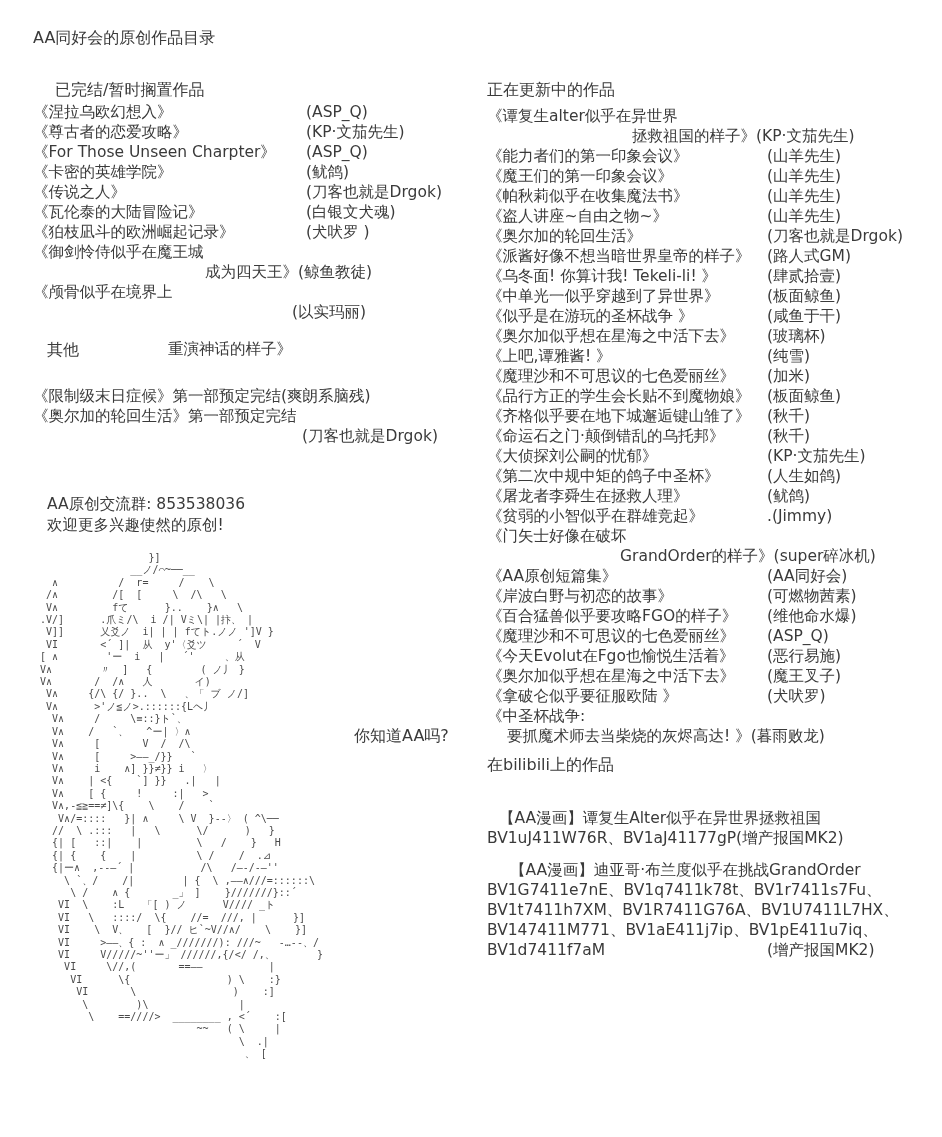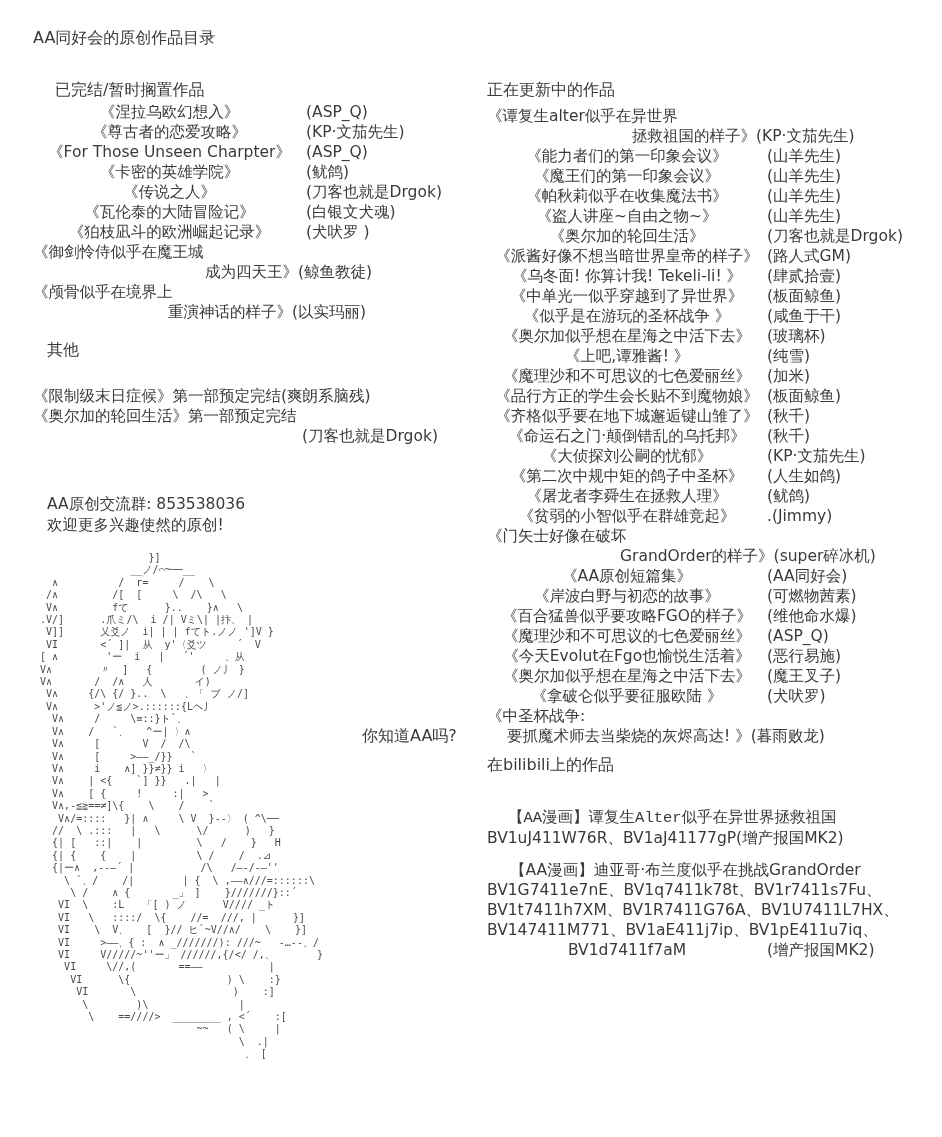--- a/index.html
+++ b/index.html
@@ -5,40 +5,40 @@
   html,body{margin:0;padding:0;}
   body{
     width:942px;height:1137px;position:relative;overflow:hidden;
     background:#ffffff;color:#3a3a3a;
     font-family:"DejaVu Sans","Liberation Sans",sans-serif;
   }
   .abs{position:absolute;}
   .hdr{font-size:16px;white-space:nowrap;}
   .row{display:flex;height:20px;line-height:20px;font-size:15.5px;white-space:nowrap;}
   .row .t{display:inline-block;}
-  .row.colmode .t{min-width:273px;text-align:center;}
+  .row.colmode .t{min-width:273px;}
   .rcol .row.colmode .t{min-width:280px;}
   .row .a{display:inline-block;}
   #page-title{left:33px;top:28px;}
   #finished-header{left:55px;top:80px;}
   #finished-rows{left:33px;top:102px;}
   #other-header{left:47px;top:340px;}
   #other-rows{left:33px;top:386px;}
   #group-block{left:47px;top:494px;line-height:21px;font-size:15.5px;white-space:nowrap;}
   #updating-header{left:487px;top:80px;}
   #updating-rows{left:487px;top:106px;}
   #bili-header{left:487px;top:755px;}
   #bili-p1{left:487px;top:808px;}
   #bili-p2{left:487px;top:860px;}
   #ascii-art{
     left:28px;top:552px;margin:0;
     font-family:"DejaVu Sans Mono","Liberation Mono",monospace;
     font-size:10px;line-height:12.4px;color:#4a4a4a;white-space:pre;
   }
-  #art-caption{left:362px;top:726px;font-size:16px;white-space:nowrap;}
+  #art-caption{left:354px;top:726px;font-size:16px;white-space:nowrap;}
 </style>
 </head>
 <body>
 
 <div class="abs hdr" id="page-title">AA同好会的原创作品目录</div>
 
 <div>
   <div class="abs hdr" id="finished-header">已完结/暂时搁置作品</div>
   <div class="abs" id="finished-rows">
       <div class="row colmode">
@@ -73,21 +73,21 @@
         <span class="t">《御剑怜侍似乎在魔王城</span>
       </div>
       <div class="row">
         <span class="t" style="margin-left: 172px;">成为四天王》</span>
         <span class="a">(鲸鱼教徒)</span>
       </div>
       <div class="row">
         <span class="t">《颅骨似乎在境界上</span>
       </div>
       <div class="row">
-        <span class="t" style="margin-left: 135px;">重演神话的样子》</span>
+        <span class="t" style="margin-left: 135px; margin-top: 37px;">重演神话的样子》</span>
         <span class="a"> (以实玛丽)</span>
       </div>
     </div>
 
   <div class="abs hdr" id="other-header">其他</div>
   <div class="abs" id="other-rows">
       <div class="row">
         <span class="t">《限制级末日症候》第一部预定完结(爽朗系脑残)</span>
       </div>
       <div class="row">
@@ -230,21 +230,21 @@
       </div>
       <div class="row">
         <span class="t" style="margin-left: 20px;">要抓魔术师去当柴烧的灰烬高达! 》</span>
         <span class="a">(暮雨败龙)</span>
       </div>
     </div>
 
   <div class="abs hdr" id="bili-header">在bilibili上的作品</div>
   <div class="abs" id="bili-p1">
       <div class="row">
-        <span class="t" style="margin-left: 21px; font-family: Liberation Mono, monospace;">【AA漫画】谭复生Alter似乎在异世界拯救祖国</span>
+        <span class="t" style="margin-left: 12px;">【AA漫画】谭复生Alter似乎在异世界拯救祖国</span>
       </div>
       <div class="row">
         <span class="t">BV1uJ411W76R、BV1aJ41177gP(增产报国MK2)</span>
       </div>
     </div>
   <div class="abs" id="bili-p2">
       <div class="row">
         <span class="t" style="margin-left: 23px;">【AA漫画】迪亚哥·布兰度似乎在挑战GrandOrder</span>
       </div>
       <div class="row">

